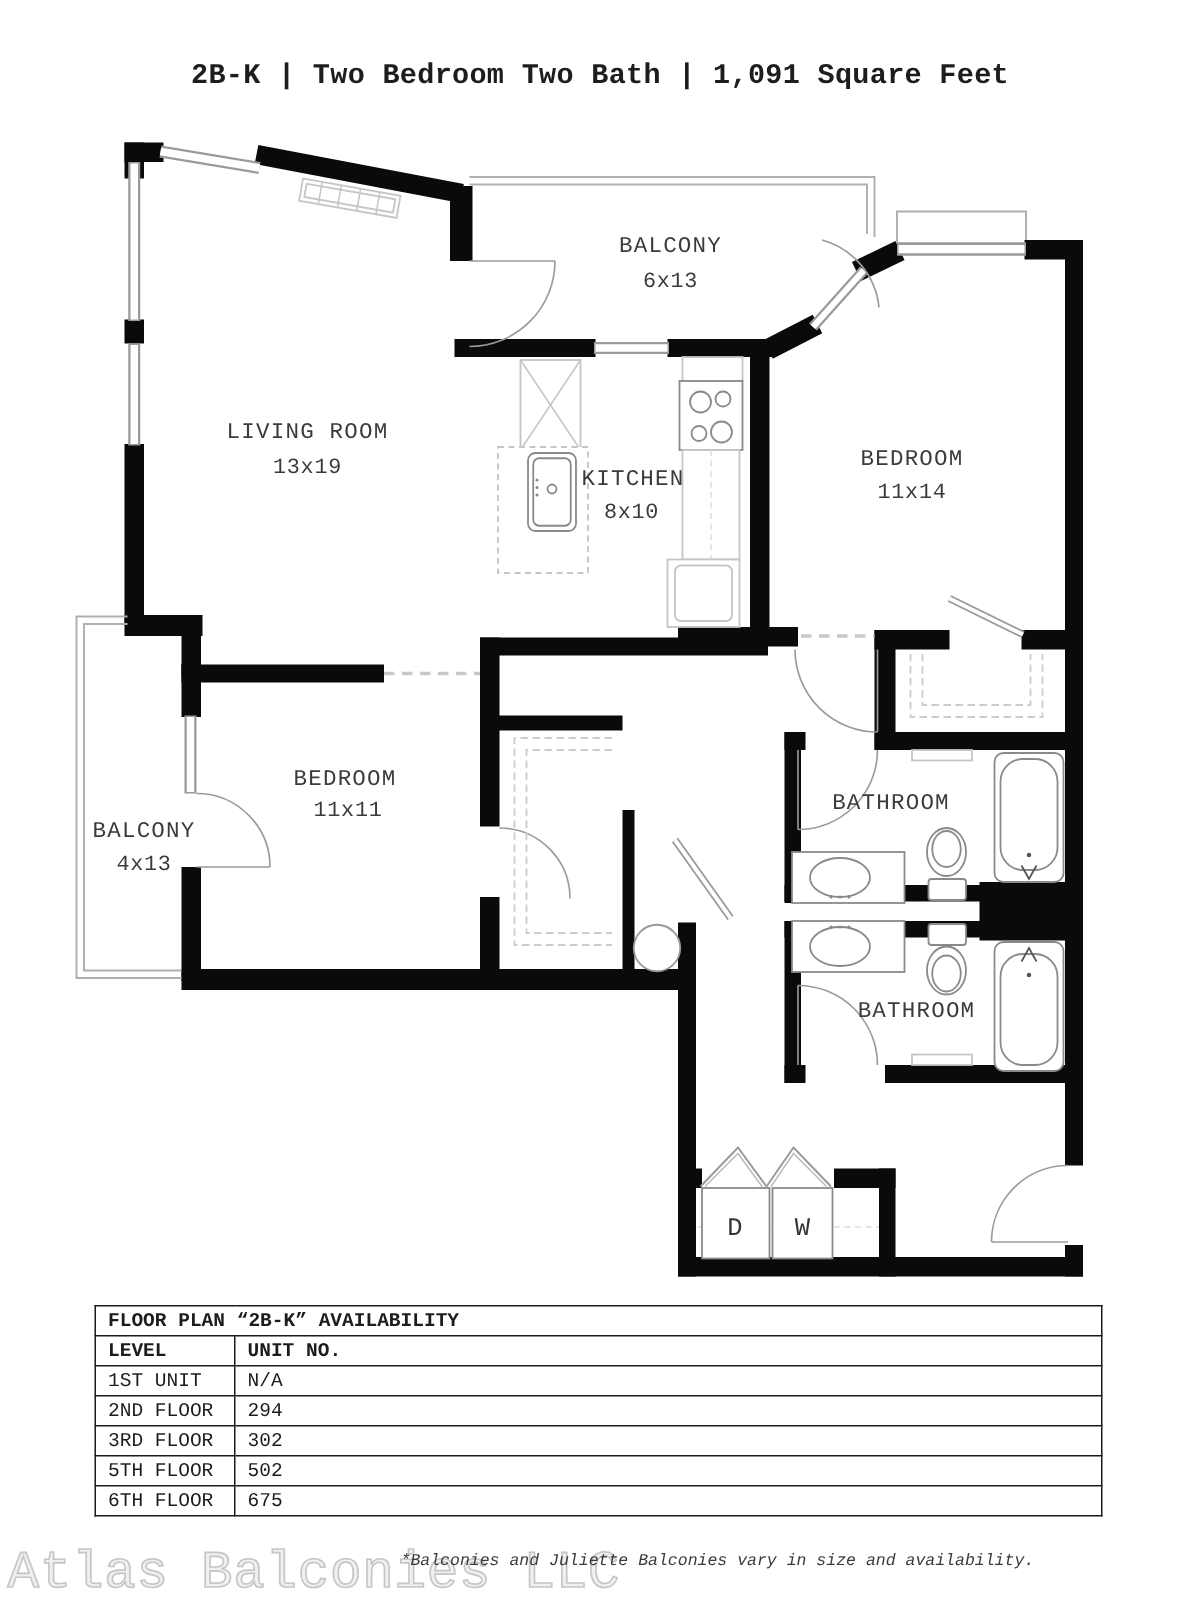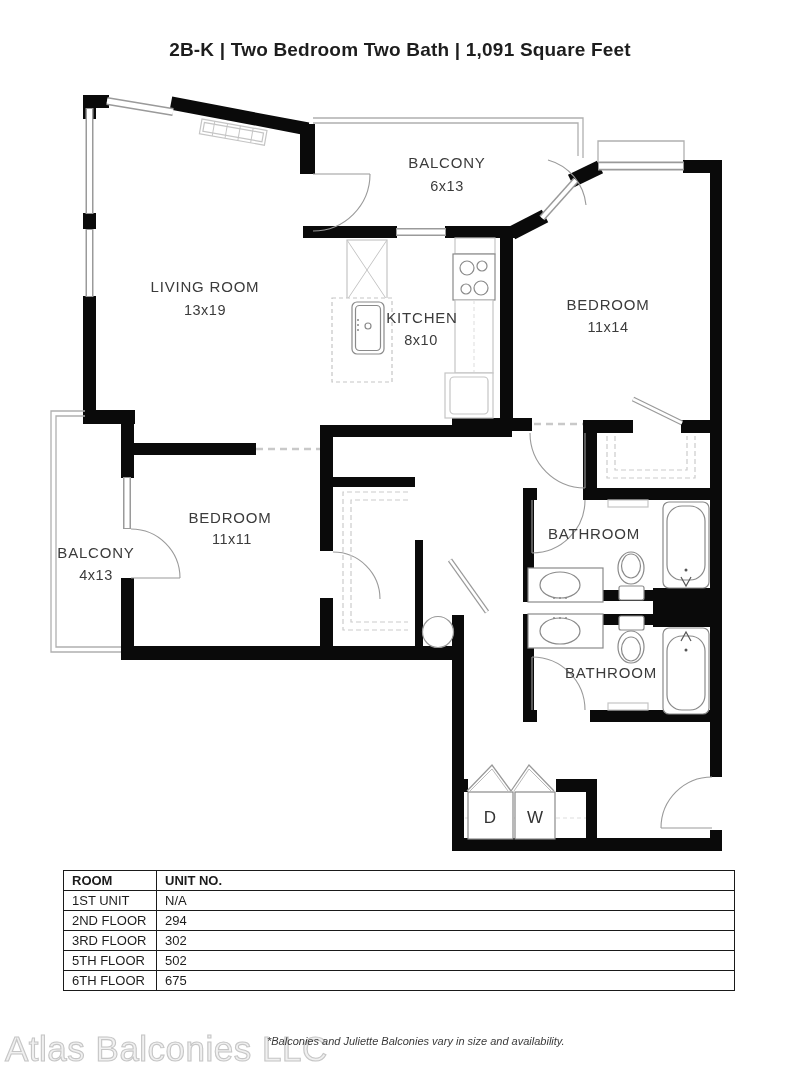--- a/index.html
+++ b/index.html
@@ -1,17 +1,17 @@
 <!DOCTYPE html>
 <html><head>
 <meta charset="utf-8">
 <style>
   html,body{margin:0;padding:0;background:#ffffff;}
   #page{position:relative;width:800px;height:1080px;background:#fff;overflow:hidden;
-        font-family:Liberation Sans, sans-serif;}
+        font-family:Liberation Mono, monospace;}
   #plan-title{position:absolute;top:39px;left:0;width:800px;text-align:center;
         font-size:19px;font-weight:700;color:#1d1d1d;letter-spacing:.2px;}
   #plan-svg{position:absolute;top:0;left:0;}
   
   #avail{position:absolute;left:63px;top:870px;width:672px;border-collapse:collapse;
         font-size:13px;color:#1c1c1c;table-layout:fixed;}
   #avail td{border:1.6px solid #1a1a1a;padding:1px 0 1px 8px;height:17px;
         white-space:nowrap;overflow:hidden;}
   #avail .b{font-weight:700;}
   #avail col.c1{width:93px;}
@@ -299,22 +299,25 @@
       <text class="rmname" x="611" y="678">BATHROOM</text>
     </g>
   </svg>
 
   <table id="avail">
     <colgroup>
         <col class="c1">
         <col>
       </colgroup>
     <tbody>
-    <tr>
-      <td class="b">ROOM</td>
+        <tr>
+      <td colspan="2" class="b">FLOOR PLAN “2B-K” AVAILABILITY</td>
+    </tr>
+    <tr>
+      <td class="b">LEVEL</td>
       <td class="b">UNIT NO.</td>
     </tr>
     <tr>
       <td>1ST UNIT</td>
       <td>N/A</td>
     </tr>
     <tr>
       <td>2ND FLOOR</td>
       <td>294</td>
     </tr>

